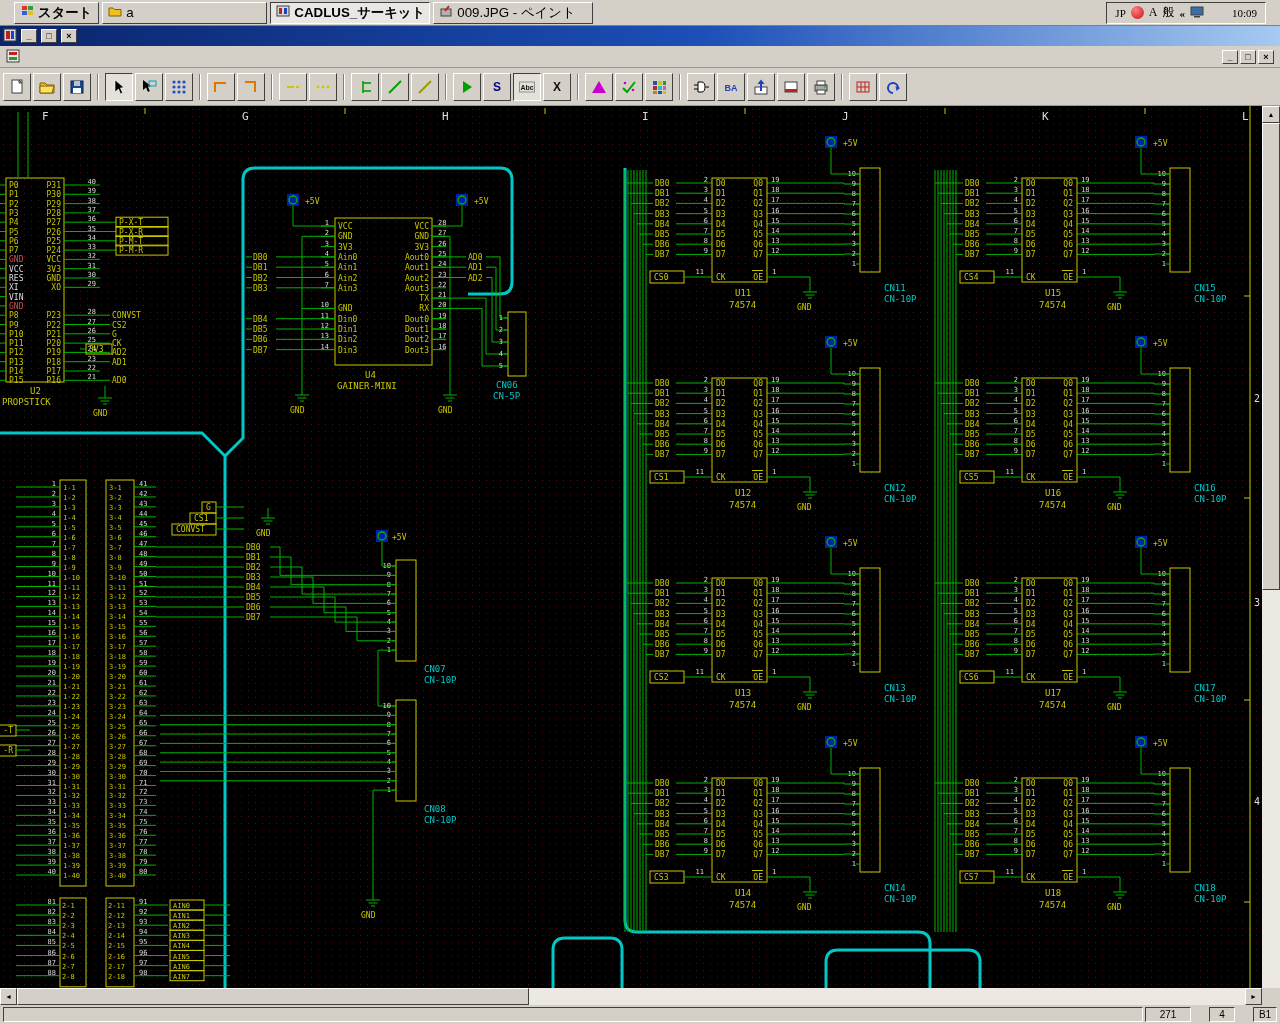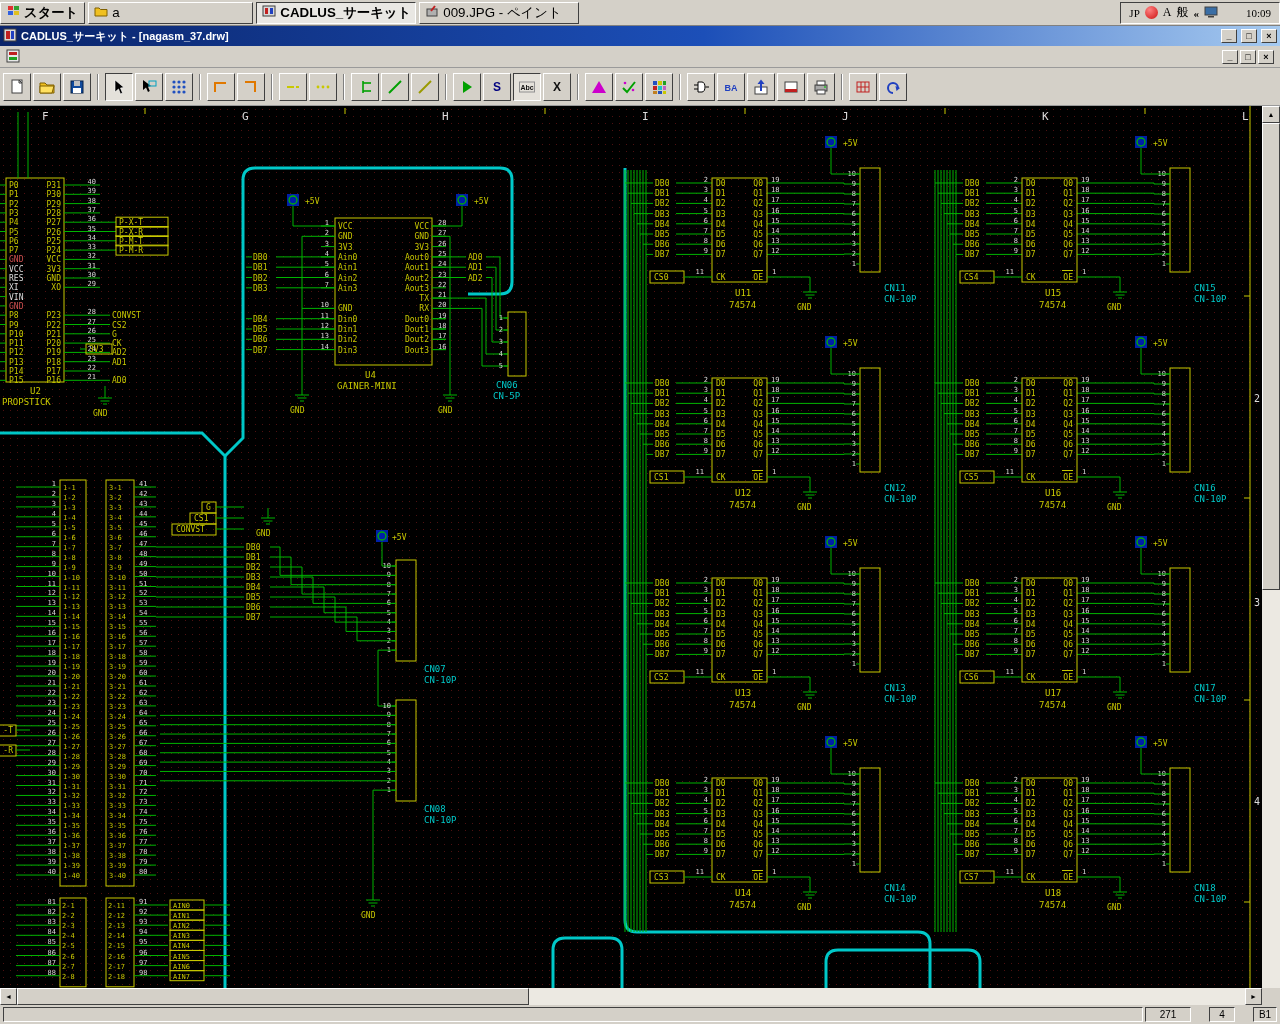--- a/index.html
+++ b/index.html
@@ -1,21 +1,21 @@
 <!DOCTYPE html>
 <html><head>
 <meta charset="utf-8">
 <style>
   *{margin:0;padding:0;box-sizing:border-box;}
   html,body{width:1280px;height:1024px;overflow:hidden;}
   body{position:relative;background:#d4d0c8;font-family:"Liberation Sans",sans-serif;font-size:11px;color:#000;}
   .out{border-top:1px solid #fff;border-left:1px solid #fff;border-right:1px solid #404040;border-bottom:1px solid #404040;}
   .in{border-top:1px solid #404040;border-left:1px solid #404040;border-right:1px solid #fff;border-bottom:1px solid #fff;}
   
-  .taskbar{position:absolute;top:0;left:0;width:1280px;height:26px;background:#d4d0c8;border-bottom:1px solid #808080;display:flex;align-items:center;padding:2px 0;gap:3px;}
+  .taskbar{position:absolute;top:0;left:0;width:1280px;height:26px;background:#d4d0c8;border-bottom:1px solid #808080;display:flex;align-items:center;padding:2px 14px;gap:3px;}
   .startbtn{height:22px;display:flex;align-items:center;gap:3px;padding:0 6px;font-weight:bold;background:#d4d0c8;cursor:default;}
   .taskbtn{width:160px;height:22px;display:flex;align-items:center;gap:4px;padding:0 5px;background:#d4d0c8;overflow:hidden;white-space:nowrap;}
   .taskbtn.active{background:#e9e7e3;font-weight:bold;}
   .taskbtn span.lbl{overflow:hidden;text-overflow:clip;}
   .tray{margin-left:auto;height:22px;display:flex;align-items:center;gap:5px;padding:0 8px;font-family:Liberation Serif, serif;}; 
   .jpb{width:18px;height:16px;background:#26489c;color:#fff;font-size:9px;font-weight:bold;display:flex;align-items:center;justify-content:center;}
   .redball{width:13px;height:13px;border-radius:50%;background:radial-gradient(circle at 35% 30%,#ff8080,#cc1010);}
   .imechar{font-size:12px;}
   .clock{font-size:11px;margin-left:23px;}
   
@@ -99,21 +99,20 @@
     <span class="clock">10:09</span>
   </div>
 </div>
 
 <div class="titlebar">
   <span><svg width="14" height="14">
         <rect x="1" y="1" width="12" height="12" fill="#d8d8d8" stroke="#404040"></rect>
         <rect x="3" y="3" width="4" height="8" fill="#c02020"></rect>
         <rect x="8" y="3" width="3" height="8" fill="#2040c0"></rect>
       </svg></span>
-  <span class="ttl">CADLUS_サーキット - [nagasm_37.drw]</span>
   <button class="winbtn out">_</button>
   <button class="winbtn out">□</button>
   <button class="winbtn out">×</button>
 </div>
 
 <div class="menubar">
   <span style="margin:0 4px;"><svg width="14" height="14">
         <rect x="1" y="1" width="12" height="12" fill="#e8e8e8" stroke="#404040"></rect>
         <rect x="3" y="3" width="8" height="3" fill="#c02020"></rect>
         <rect x="3" y="8" width="8" height="3" fill="#20a020"></rect>

